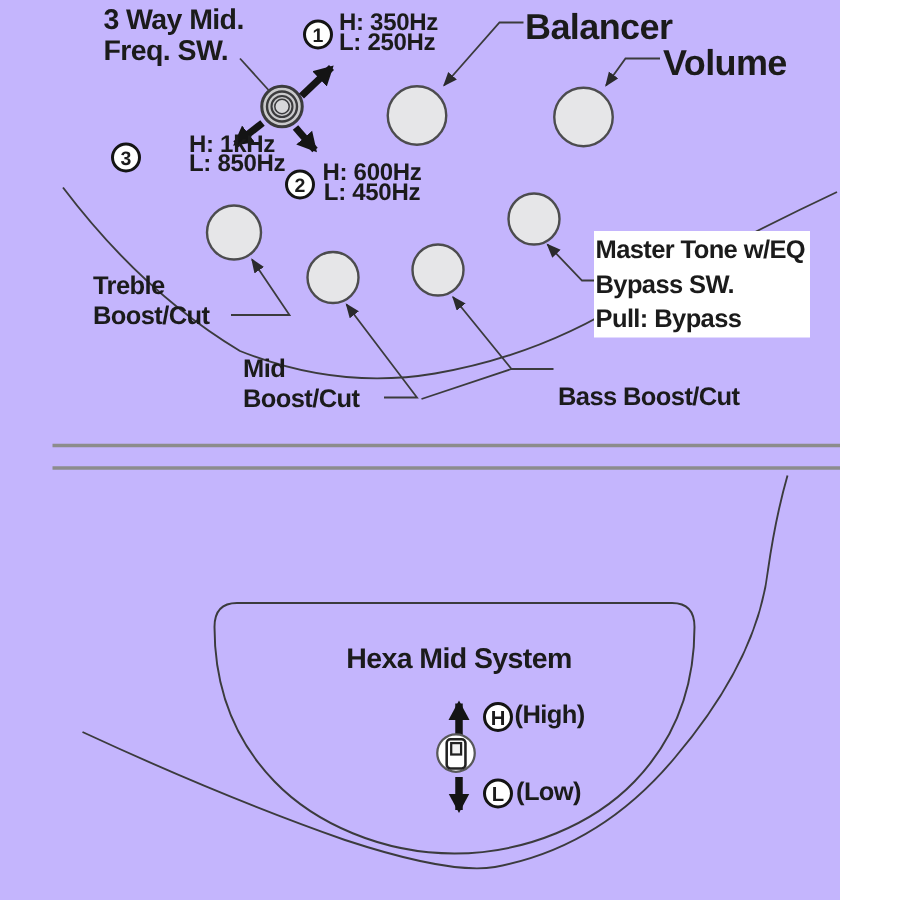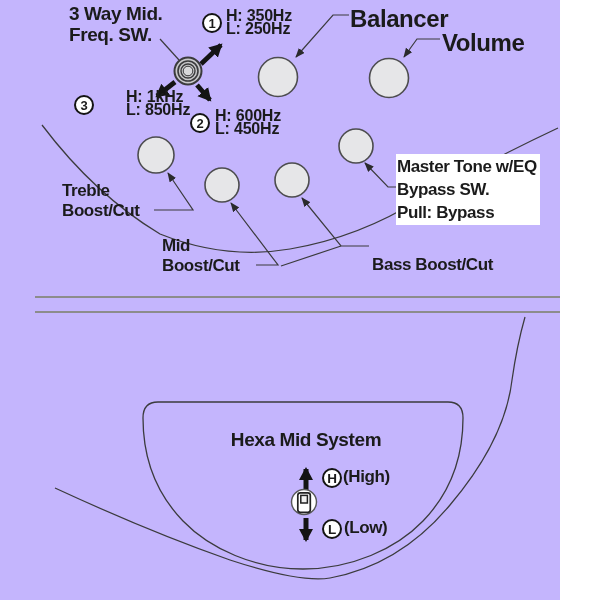--- a/index.html
+++ b/index.html
@@ -82,21 +82,21 @@
     <div>Freq. SW.</div>
   </div>
 
   <div class="circ" style="left:202px;top:13px;">1</div>
   <div class="freq" style="left:226px;top:10px;">
     <div>H: 350Hz</div>
     <div>L: 250Hz</div>
   </div>
 
   <div class="circ" style="left:190px;top:113px;">2</div>
-  <div class="freq" style="left:215px;top:110px;">
+  <div class="freq" style="left:215px;top:110px;text-align:center;">
     <div>H: 600Hz</div>
     <div>L: 450Hz</div>
   </div>
 
   <div class="circ" style="left:74px;top:95px;">3</div>
   <div class="freq" style="left:98px;top:91px;margin-left:28px;">
     <div>H: 1kHz</div>
     <div>L: 850Hz</div>
   </div>
 

